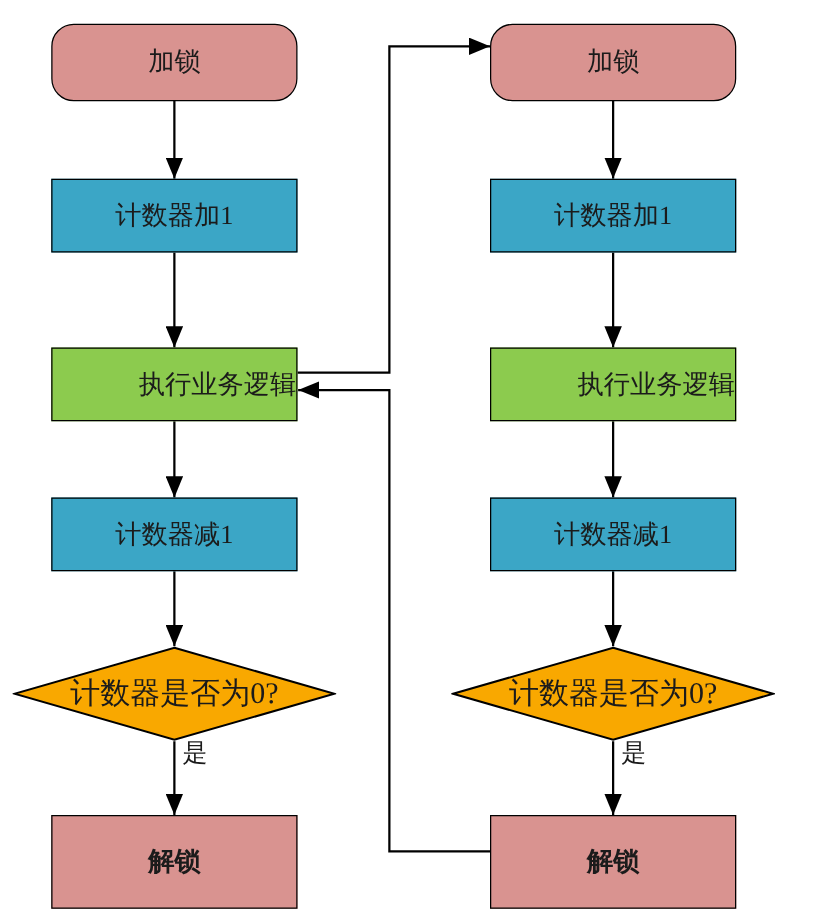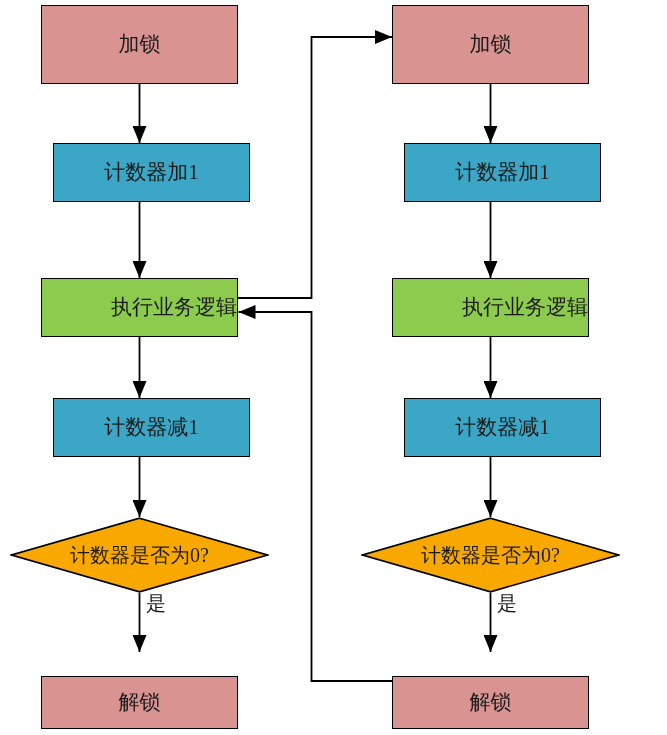--- a/index.html
+++ b/index.html
@@ -38,34 +38,34 @@
     box-sizing: border-box;
     font-size: 21px;
     color: var(--text, #1b1b1b);
     text-align: center;
     line-height: 1.1;
   }
   .rect {
     border: 1.6px solid var(--edge, #000000);
   }
   .c-lock     { background: var(--lock, #d99390); }
-  .c-counter  { background: var(--counter, #3ba6c6); margin-left: 12px; }
+  .c-counter  { background: var(--counter, #3ba6c6); }
   .c-logic    { background: var(--logic, #8ccb4e); }
   .col-l { left: 41px;  width: 197px; }
   .col-r { left: 392px; width: 197px; }
-  .row-1 { top: 5px;   height: 79px; }
+  .row-1 { top: 19px;   height: 62px; border-radius: 18px; }
   .row-2 { top: 143px; height: 59px; }
   .row-3 { top: 278px; height: 59px; justify-content: flex-end; }
   .row-4 { top: 398px; height: 59px; justify-content: center; }
-  .row-6 { top: 676px; height: 53px; }
+  .row-6 { top: 652px; height: 75px; font-weight: bold; }
   .diamond {
     top: 517px;
     height: 76px;
     width: 259px;
-    font-size: 20px;
+    font-size: 24px;
   }
   .dia-l { left: 10px; }
   .dia-r { left: 361px; }
   .diamond .dia-shape {
     position: absolute;
     left: 0; top: 0;
     width: 100%; height: 100%;
   }
   .diamond .dia-shape polygon {
     fill: var(--decision, #f9a800);

